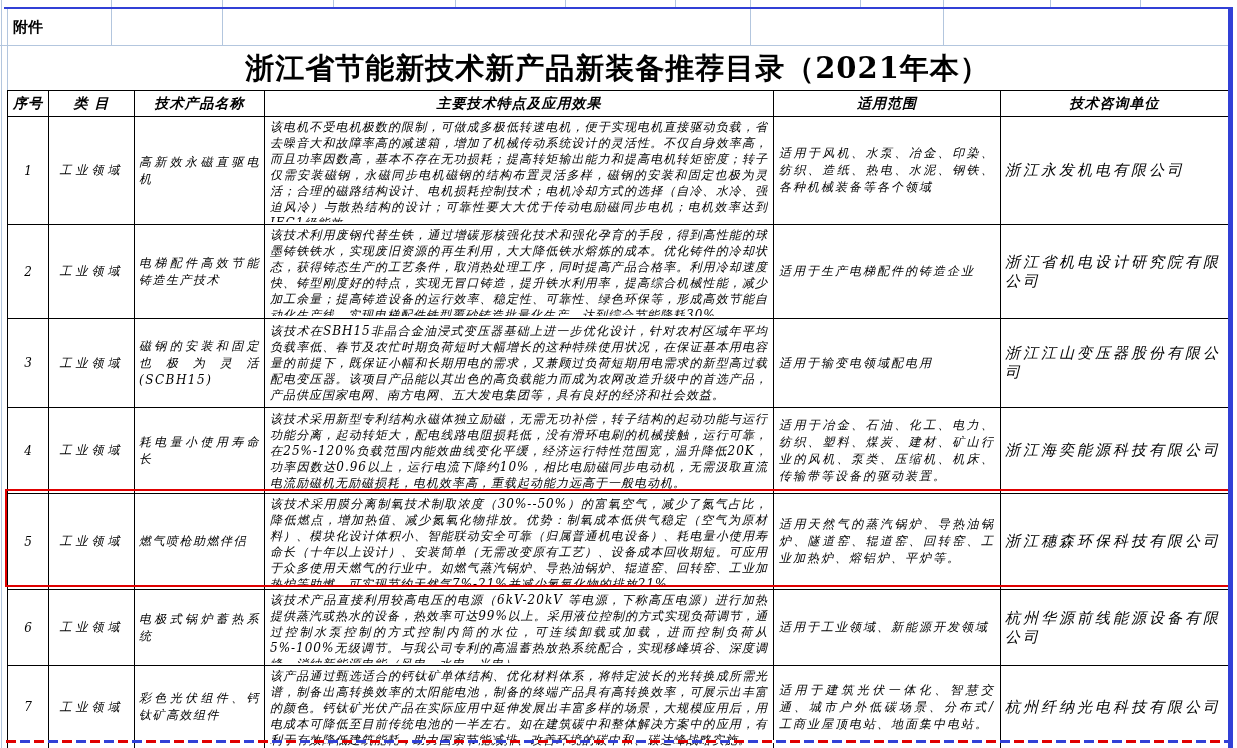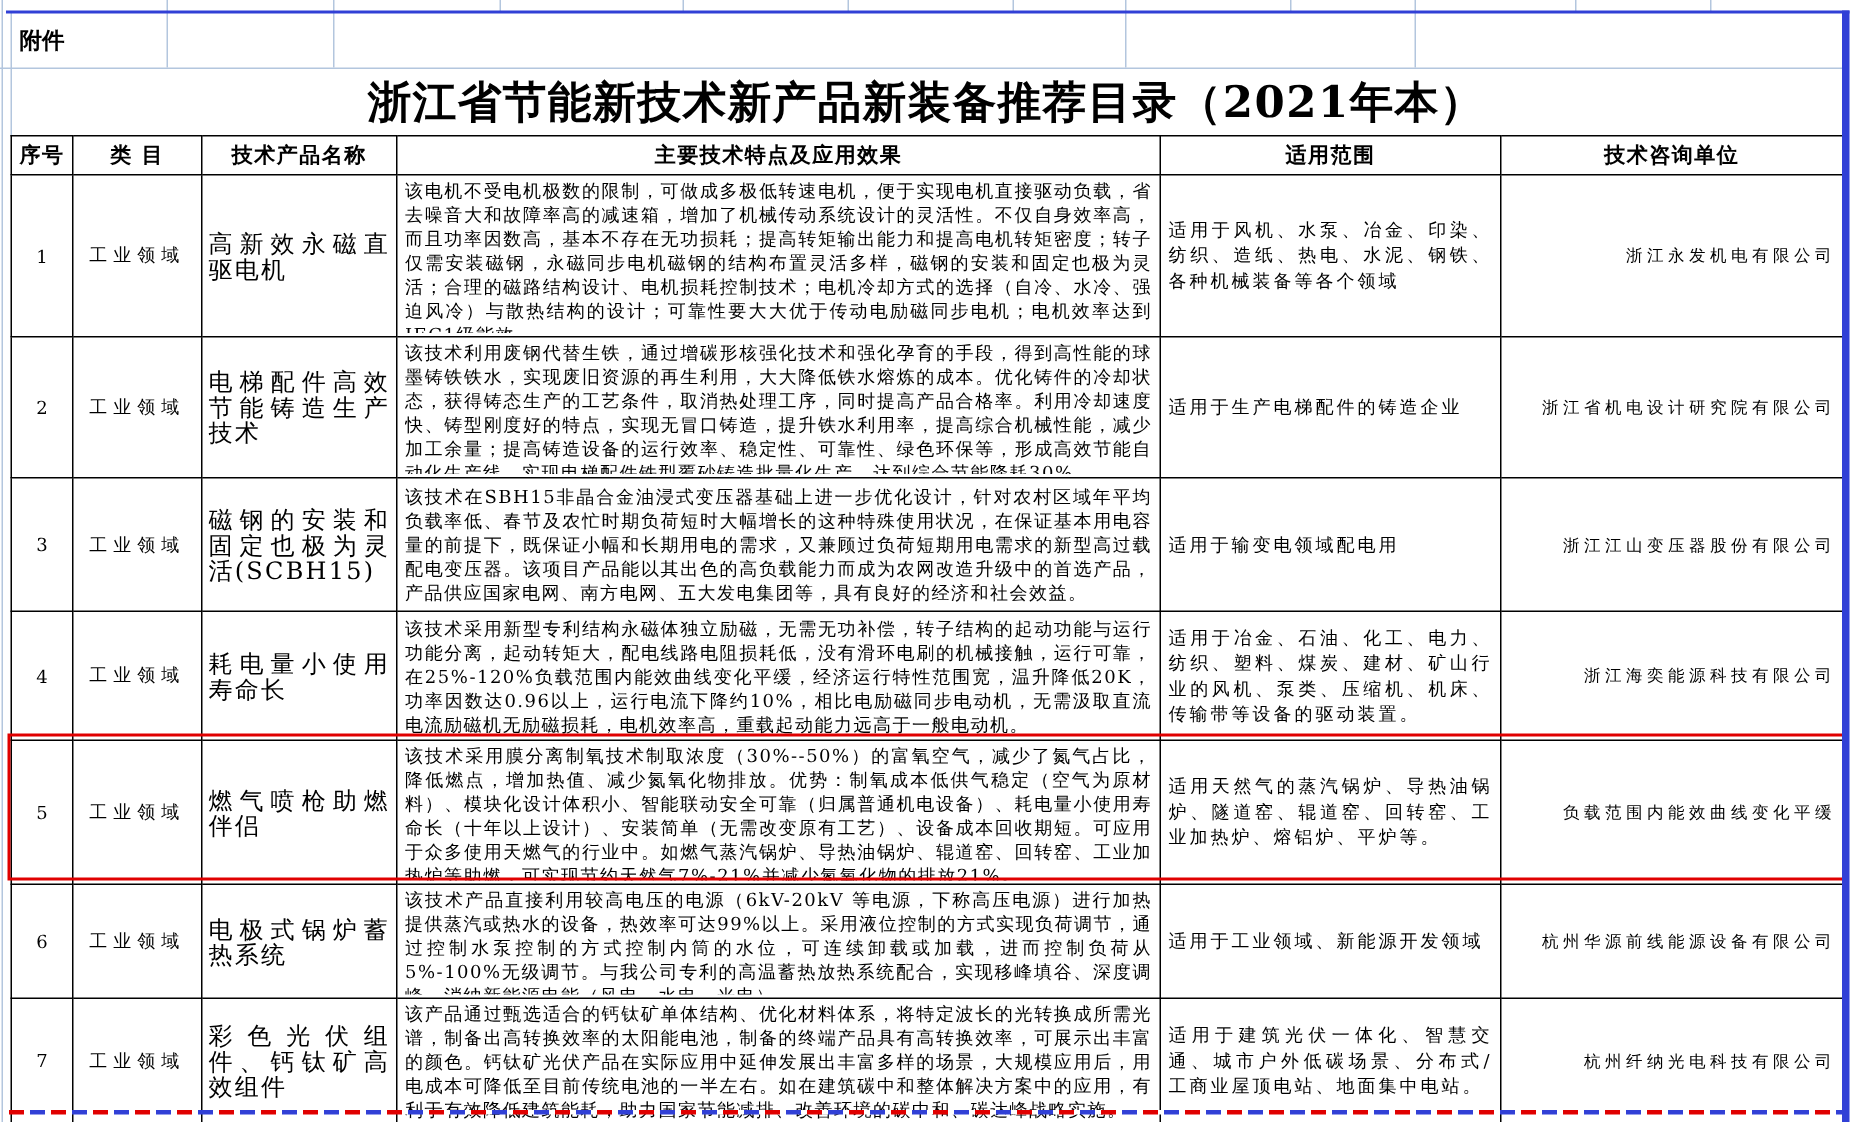--- a/index.html
+++ b/index.html
@@ -28,34 +28,34 @@
   }
   
   .watermark{
     position:absolute;left:468px;top:298px;z-index:1;color:var(--wm);
     font-size:112px;line-height:112px;letter-spacing:8px;font-weight:400;
     white-space:nowrap;pointer-events:none;
   }
   
   table.catalog{
     position:absolute;left:7px;top:90px;width:1221px;z-index:2;
-    border-collapse:collapse;table-layout:fixed;background:transparent;
+    border-collapse:collapse;table-layout:fixed;background:transparent;font-style:italic;
   }
   .catalog th,.catalog td{
     border:1px solid var(--border);padding:1px 4px;overflow:hidden;
     vertical-align:middle;background:transparent;
   }
   .catalog thead th{font-size:14px;font-weight:700;text-align:center;height:23px;letter-spacing:1px;}
   .clip{overflow:hidden;}
   td.c-no{text-align:center;font-size:12px;}
   td.c-cat{text-align:center;font-size:12px;letter-spacing:4px;}
-  td.c-name{font-size:16px;line-height:17px;letter-spacing:1.5px;text-align:justify;}
+  td.c-name{font-size:12px;line-height:17px;letter-spacing:1.5px;text-align:justify;}
   td.c-feat{font-size:12px;line-height:16px;letter-spacing:1px;text-align:justify;padding:2px 5px;}
   td.c-scope{font-size:12px;line-height:17px;letter-spacing:2px;text-align:justify;padding:2px 5px;}
-  td.c-cons{font-size:11px;text-align:right;letter-spacing:3px;}
+  td.c-cons{font-size:15px;text-align:left;letter-spacing:3px;}
   .u{text-decoration:underline;}
   
   .red-box{
     position:absolute;left:5px;top:489px;width:1221px;height:94px;
     border:2px solid var(--red);z-index:3;pointer-events:none;
   }
   .dash-line{
     position:absolute;left:6px;top:740px;width:1222px;height:3px;z-index:3;pointer-events:none;
     background:repeating-linear-gradient(90deg,
       var(--red) 0 10px, #ffffff 10px 14px,
@@ -205,21 +205,21 @@
           <td class="c-name">
             <div class="clip" style="max-height: 91px;">燃气喷枪助燃伴侣</div>
           </td>
           <td class="c-feat">
             <div class="clip" style="max-height: 91px;"><span>该技术采用膜分离制氧技术制取浓度（30%--50%）的富氧空气，减少了氮气占比，降低燃点，增加热值、减少氮氧化物排放。优势：制氧成本低供气稳定（空气为原材料）、模块化设计体积小、智能联动安全可靠（归属普通机电设备）、耗电量小使用寿命长（十年以上设计）、安装简单（无需改变原有工艺）、设备成本回收期短。可应用于众多使用天燃气的行业中。如燃气蒸汽锅炉、导热油锅炉、辊道窑、回转窑、工业加热炉等助燃，可实现节约天然气7%-21%并</span><span class="u">减少氮氧化物的排放21%。</span></div>
           </td>
           <td class="c-scope">
             <div class="clip" style="max-height: 91px;">适用天然气的蒸汽锅炉、导热油锅炉、隧道窑、辊道窑、回转窑、工业加热炉、熔铝炉、平炉等。</div>
           </td>
           <td class="c-cons">
-            <div class="clip" style="max-height: 91px;">负载范围内能效曲线变化平缓</div>
+            <div class="clip" style="max-height: 91px;">浙江穗森环保科技有限公司</div>
           </td>
         </tr>
         <tr style="height: 75px;">
           <td class="c-no">
             <div class="clip" style="max-height: 71px;">6</div>
           </td>
           <td class="c-cat">
             <div class="clip" style="max-height: 71px;">工业领域</div>
           </td>
           <td class="c-name">

